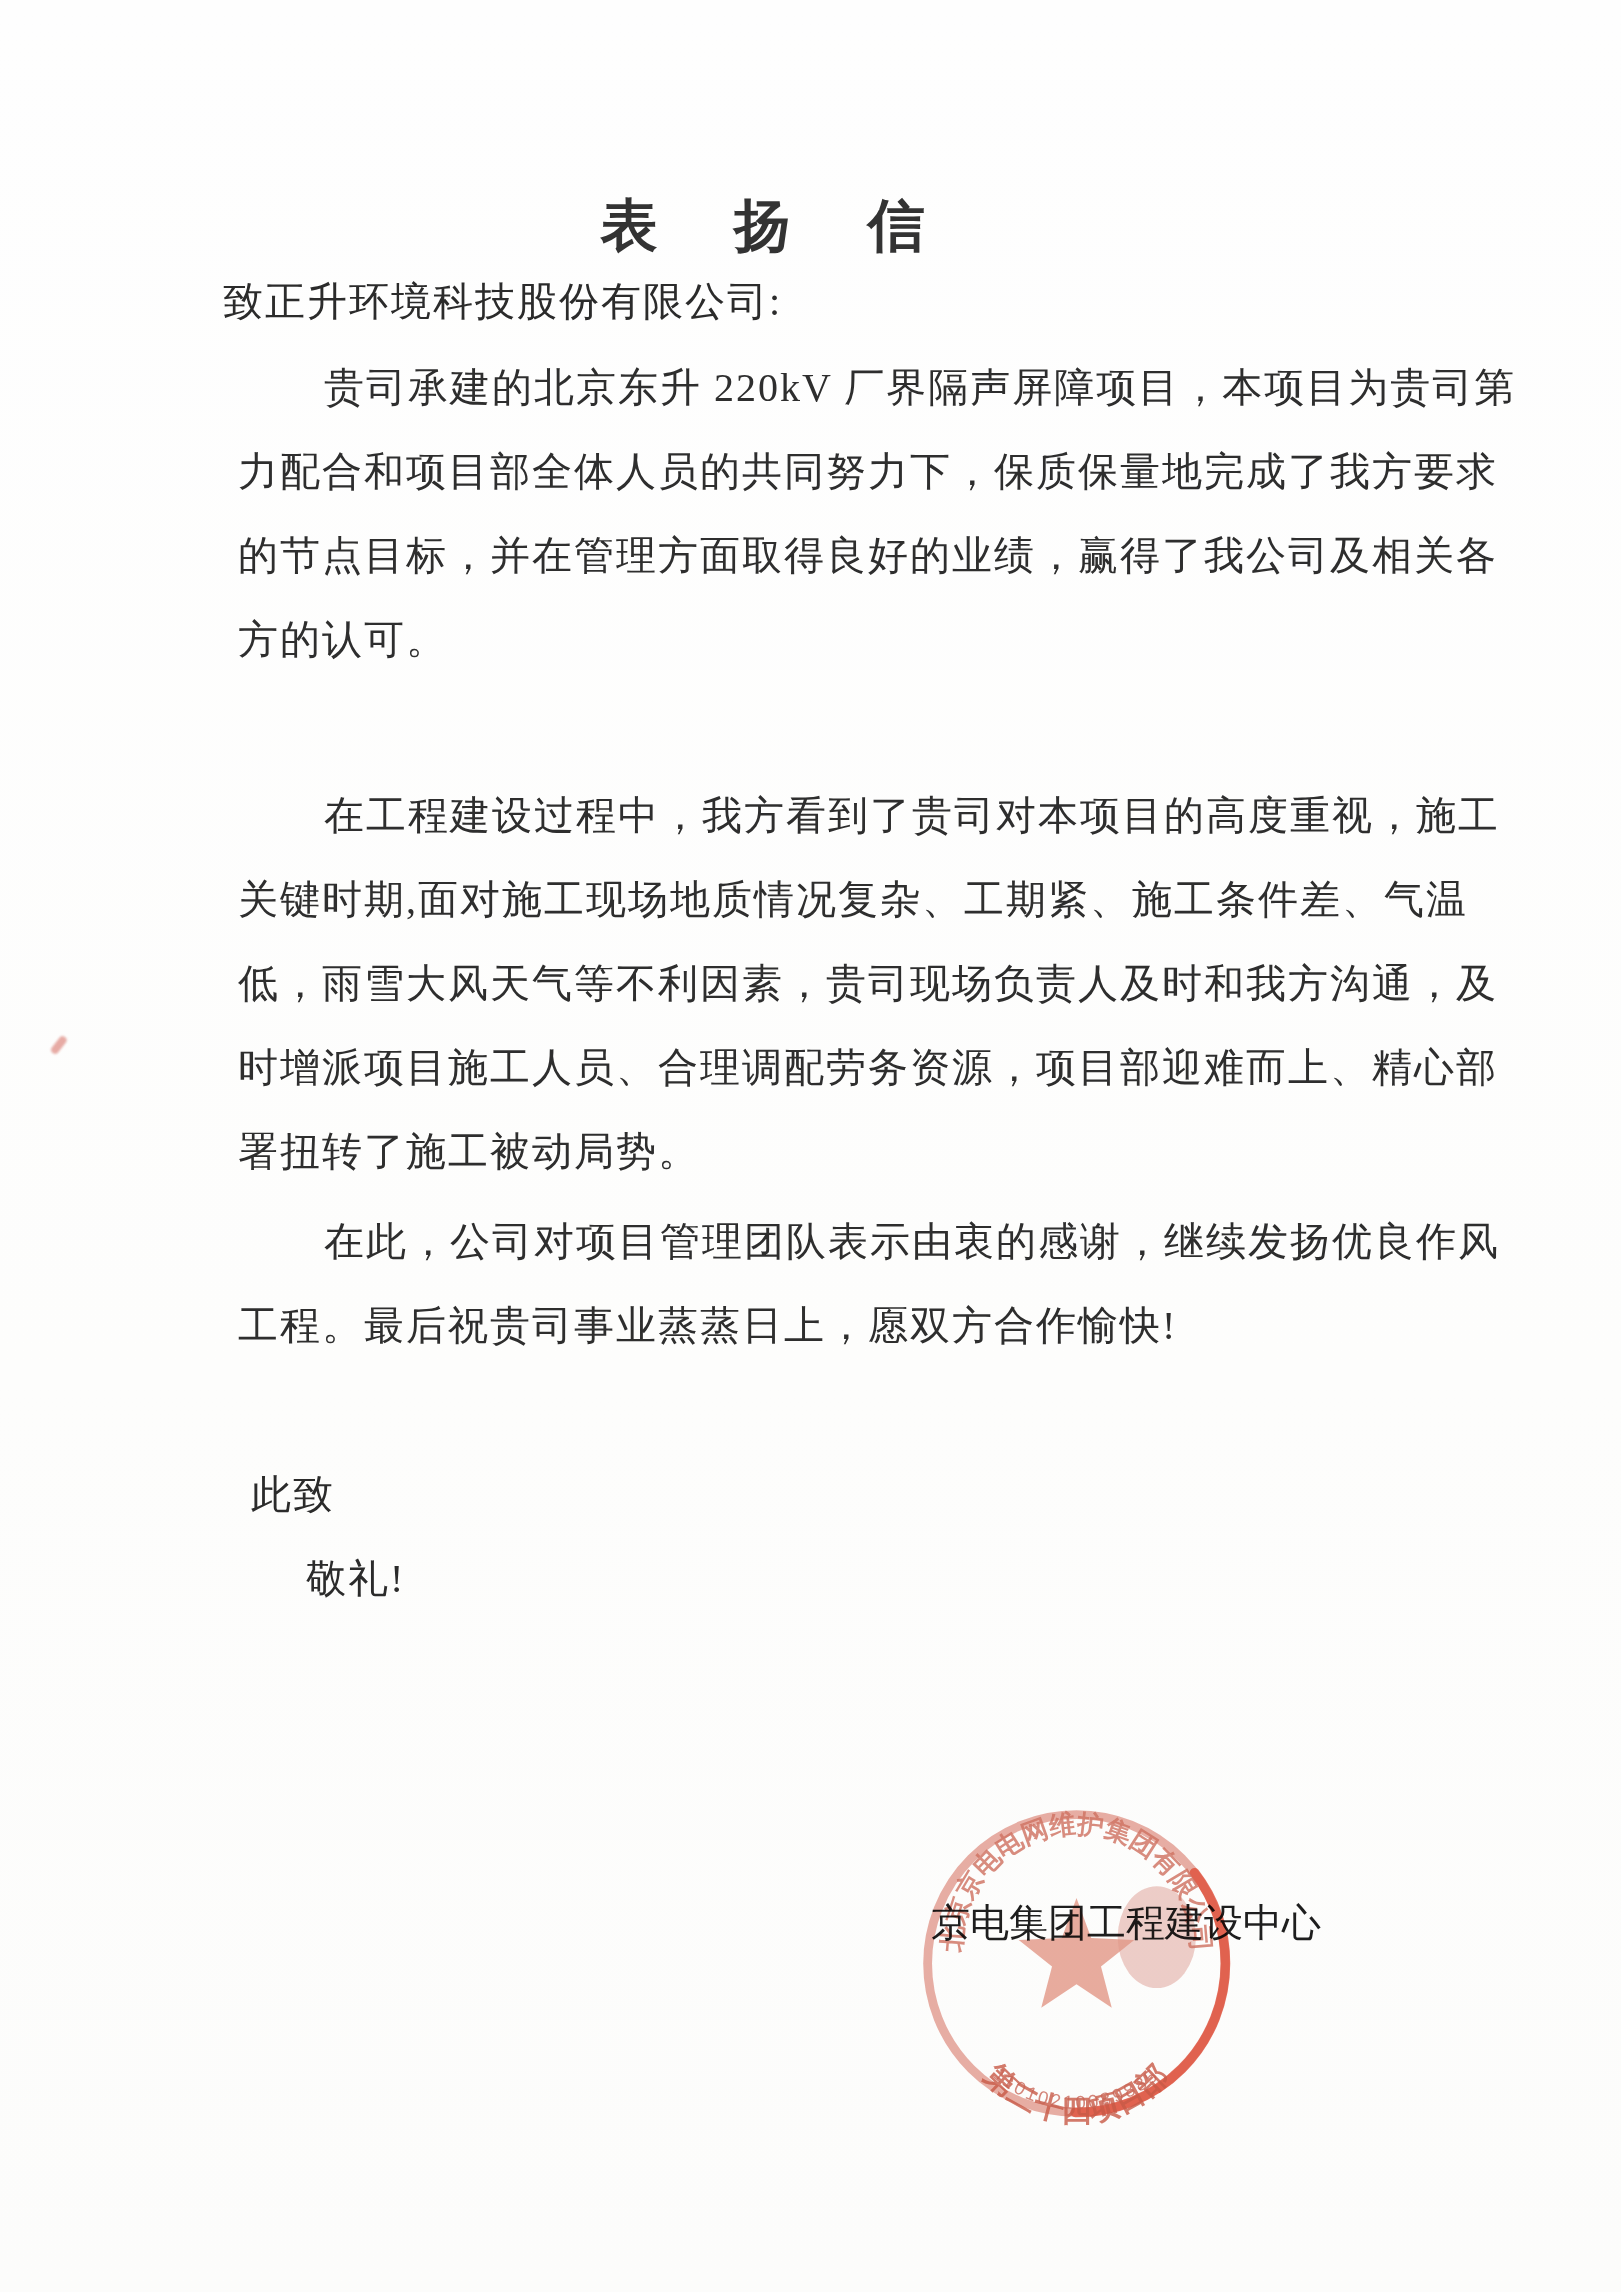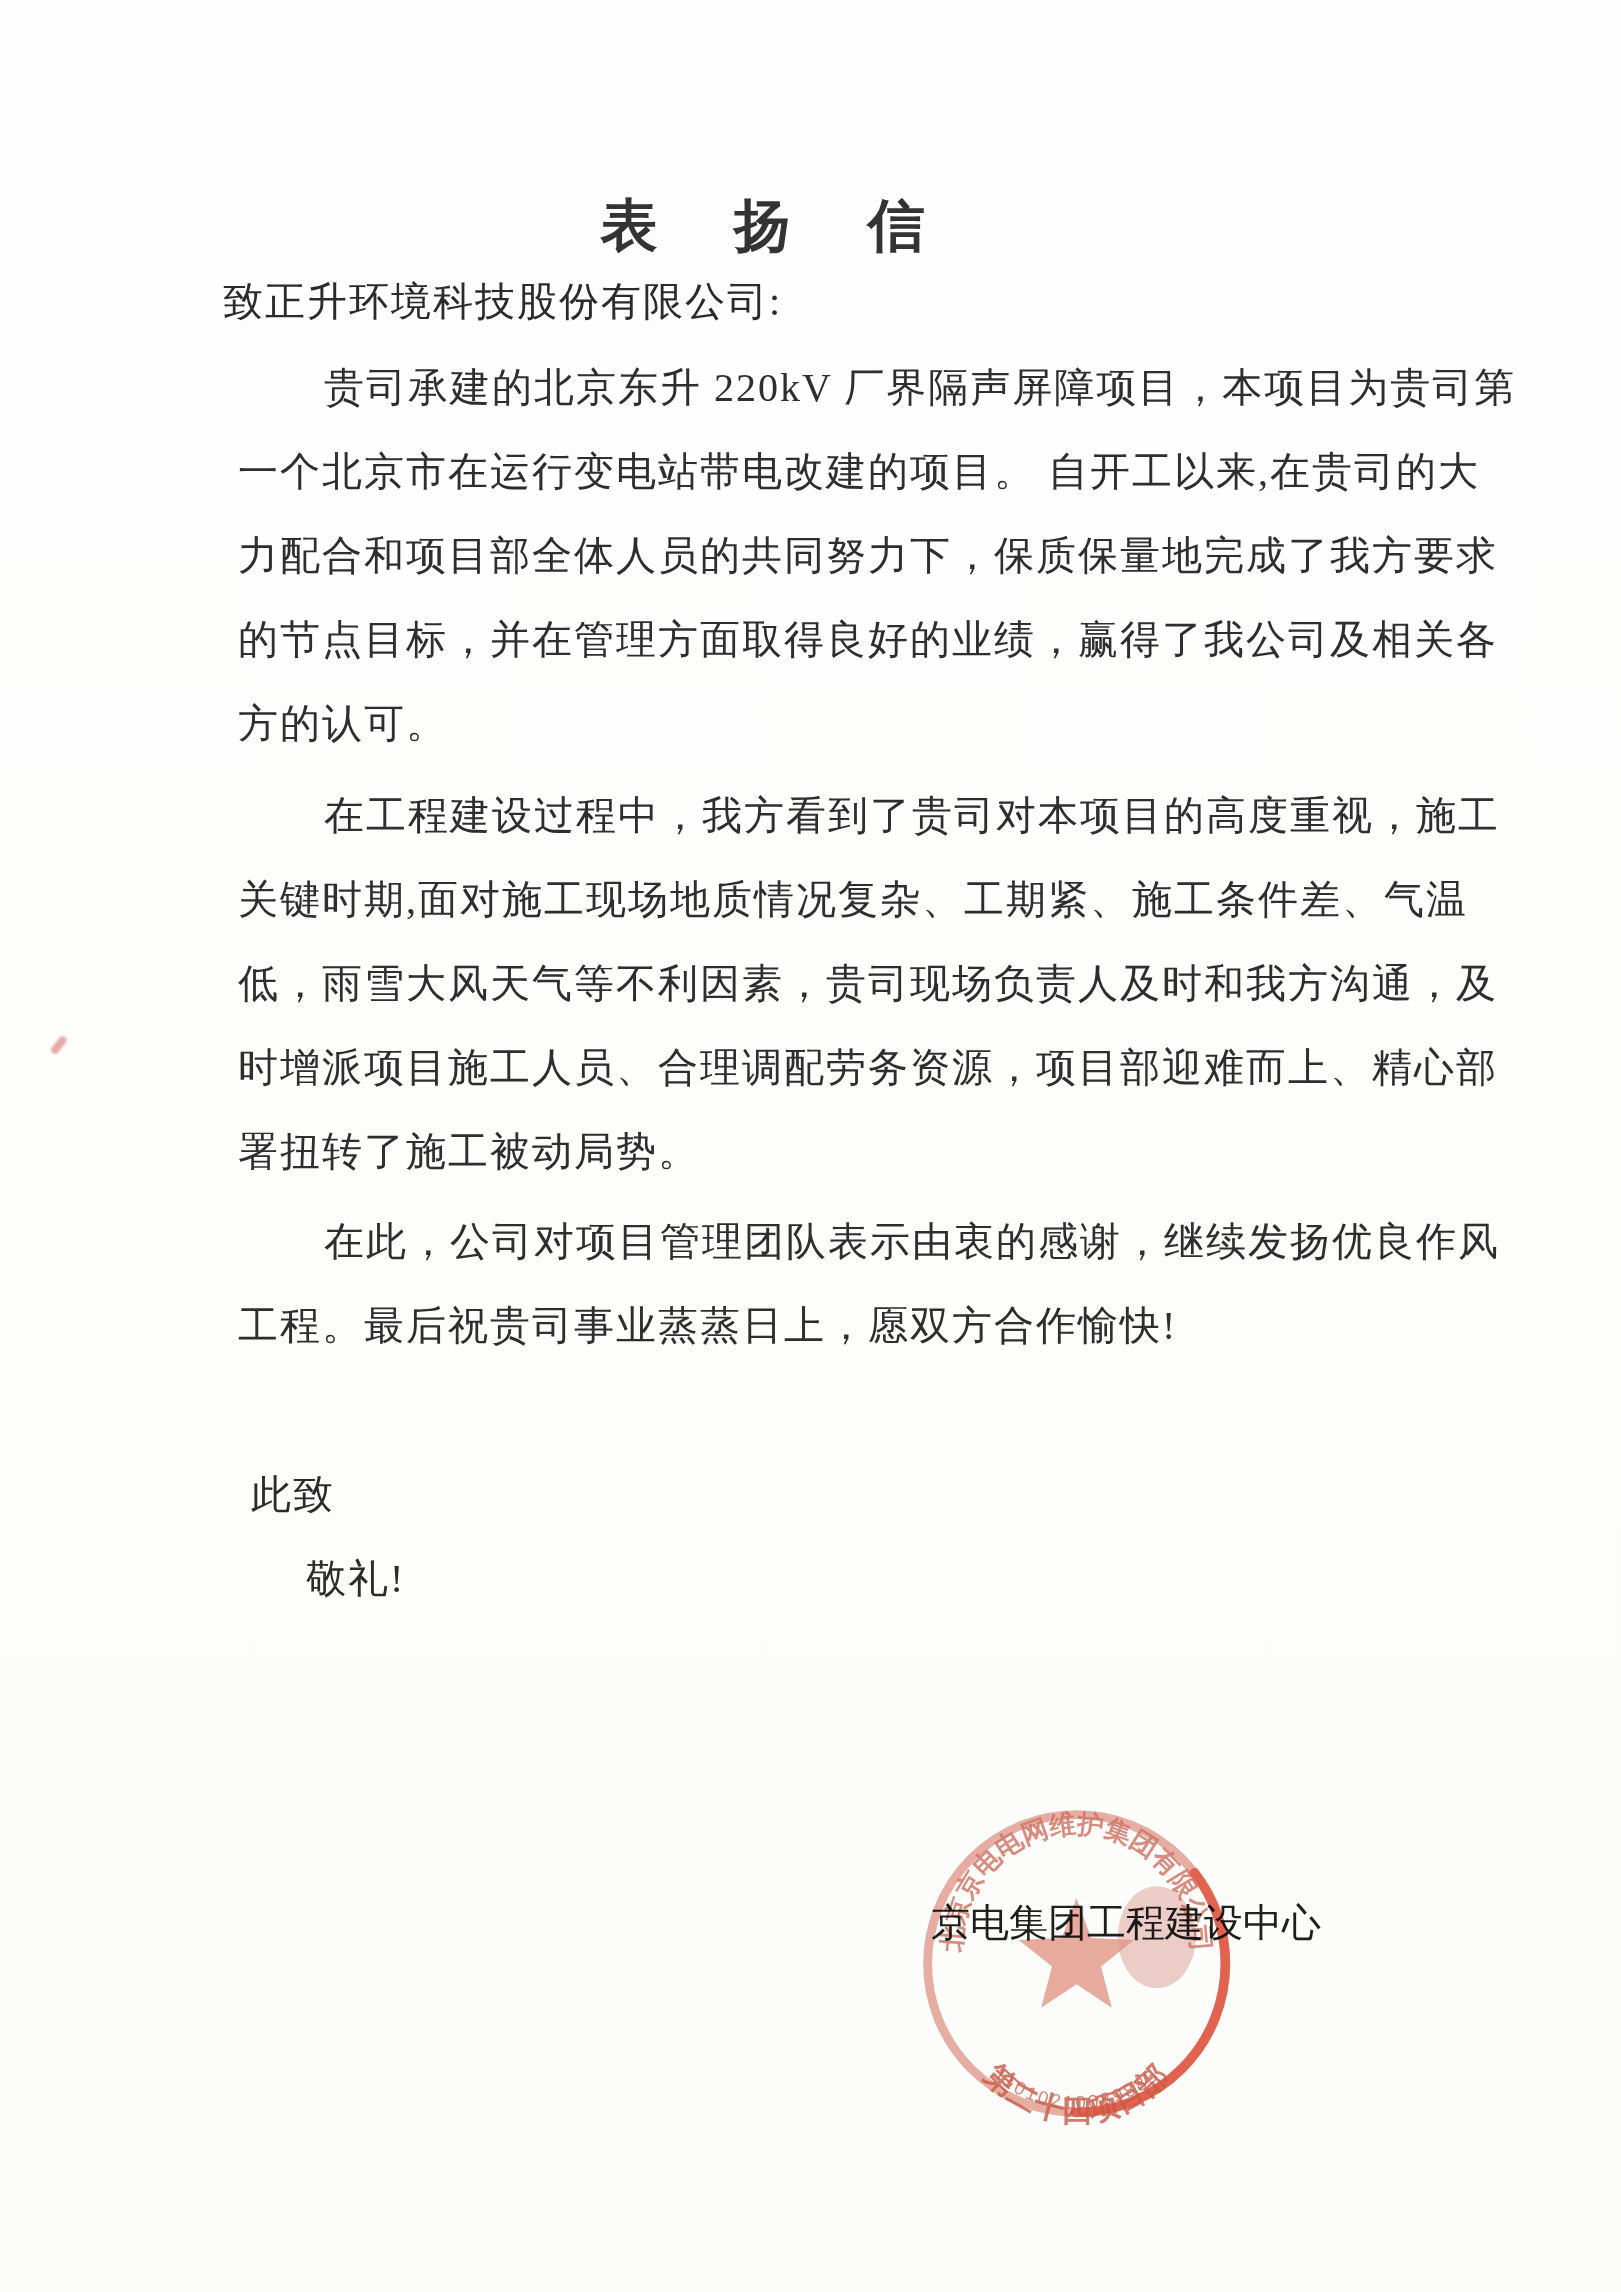--- a/index.html
+++ b/index.html
@@ -75,21 +75,20 @@
 <body>
 
 <div class="page">
 
   <div class="title">表　扬　信</div>
 
   <div class="salutation">致正升环境科技股份有限公司:</div>
 
   <div class="para p1">
     <div class="line indent">贵司承建的北京东升 220kV 厂界隔声屏障项目，本项目为贵司第</div>
-    <div class="line">一个北京市在运行变电站带电改建的项目。 自开工以来,在贵司的大</div>
     <div class="line">力配合和项目部全体人员的共同努力下，保质保量地完成了我方要求</div>
     <div class="line">的节点目标，并在管理方面取得良好的业绩，赢得了我公司及相关各</div>
     <div class="line">方的认可。</div>
   </div>
 
   <div class="para p2">
     <div class="line indent">在工程建设过程中，我方看到了贵司对本项目的高度重视，施工</div>
     <div class="line">关键时期,面对施工现场地质情况复杂、工期紧、施工条件差、气温</div>
     <div class="line">低，雨雪大风天气等不利因素，贵司现场负责人及时和我方沟通，及</div>
     <div class="line">时增派项目施工人员、合理调配劳务资源，项目部迎难而上、精心部</div>

